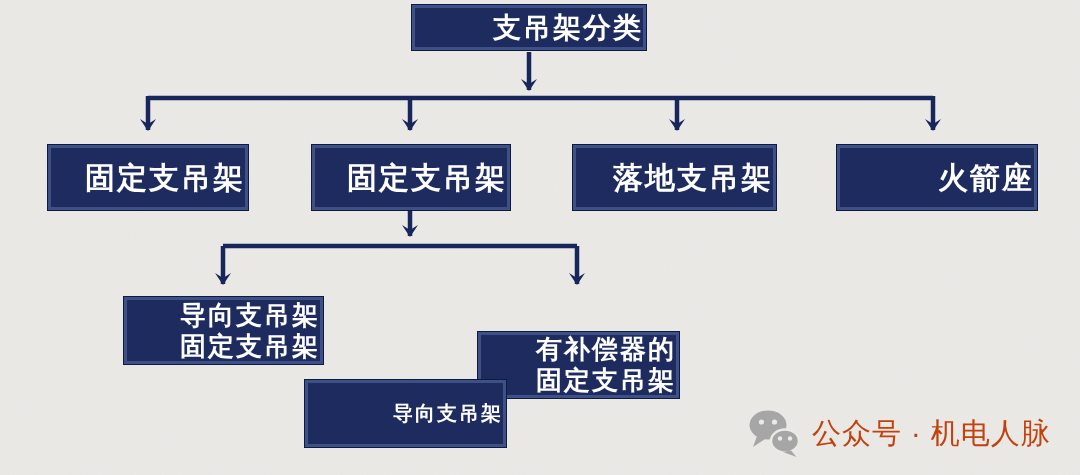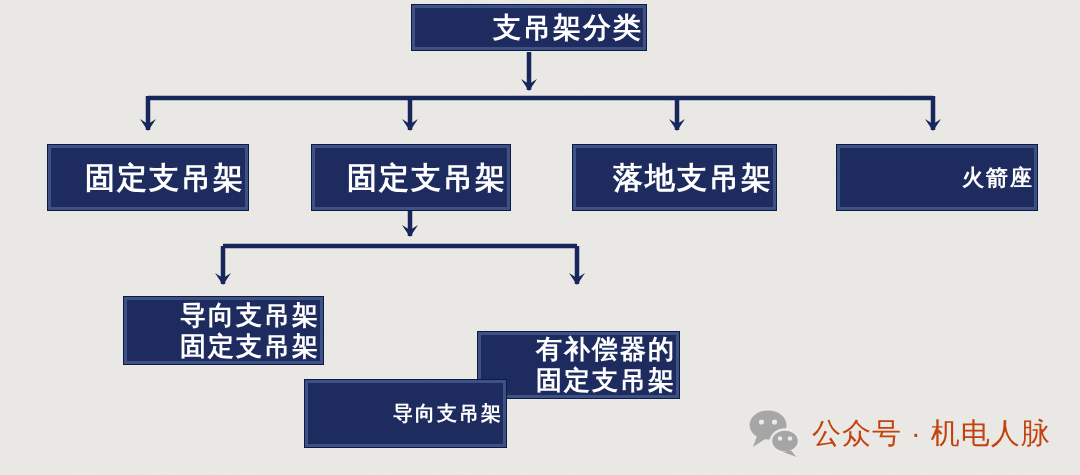--- a/index.html
+++ b/index.html
@@ -34,21 +34,21 @@
     justify-content:center;
     text-align:center;
     font-weight:bold;
     letter-spacing:2px;
     line-height:1.18;
   }
   .node.root      {left:412px;top:5px;  width:234px;height:45px;font-size:28px;}
   .node.lv1-0     {left:48px; top:145px;width:200px;height:65px;font-size:30px;}
   .node.lv1-1     {left:312px;top:145px;width:198px;height:65px;font-size:30px;}
   .node.lv1-2     {left:573px;top:145px;width:203px;height:65px;font-size:30px;}
-  .node.lv1-3     {left:837px;top:145px;width:200px;height:65px;font-size:22px;}
+  .node.lv1-3     {left:837px;top:145px;width:200px;height:65px;font-size:30px;}
   .node.lv2-0     {left:124px;top:297px;width:199px;height:67px;font-size:26px;}
   .node.lv2-1     {left:478px;top:295px;width:201px;height:66px;font-size:26px;margin-top:37px;}
   .node.guide     {left:305px;top:380px;width:201px;height:67px;font-size:20px;}
   .node .line{display:block;}
   .watermark{
     position:absolute;
     left:748px;top:410px;
     display:flex;align-items:center;gap:10px;
     color:#c2410c;
     font-size:29px;

